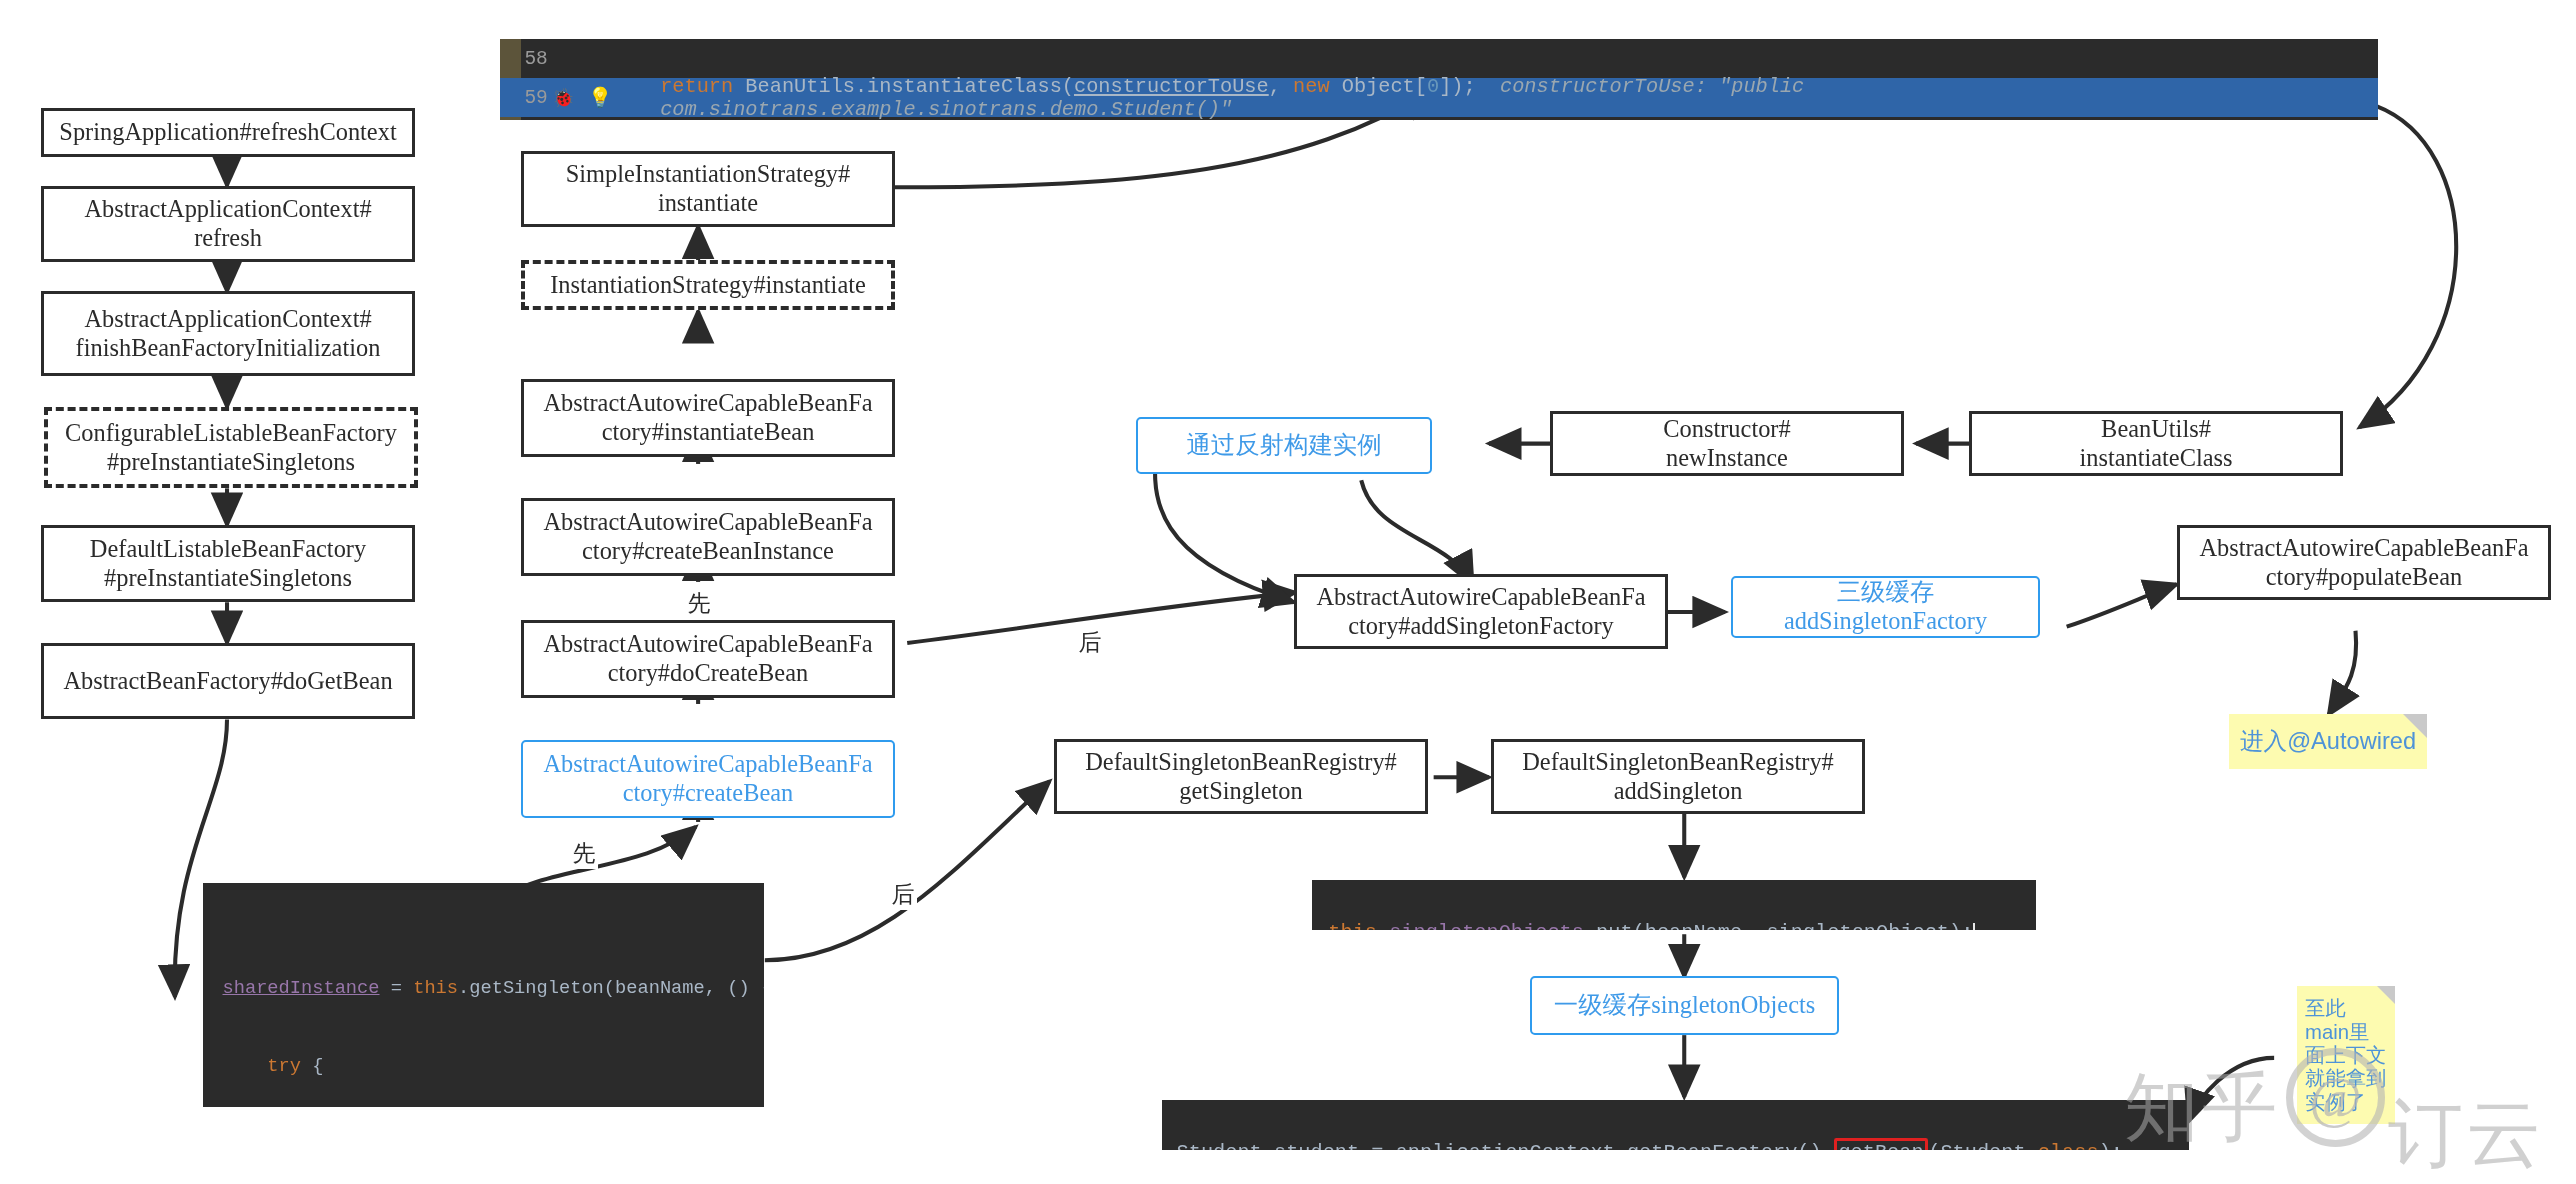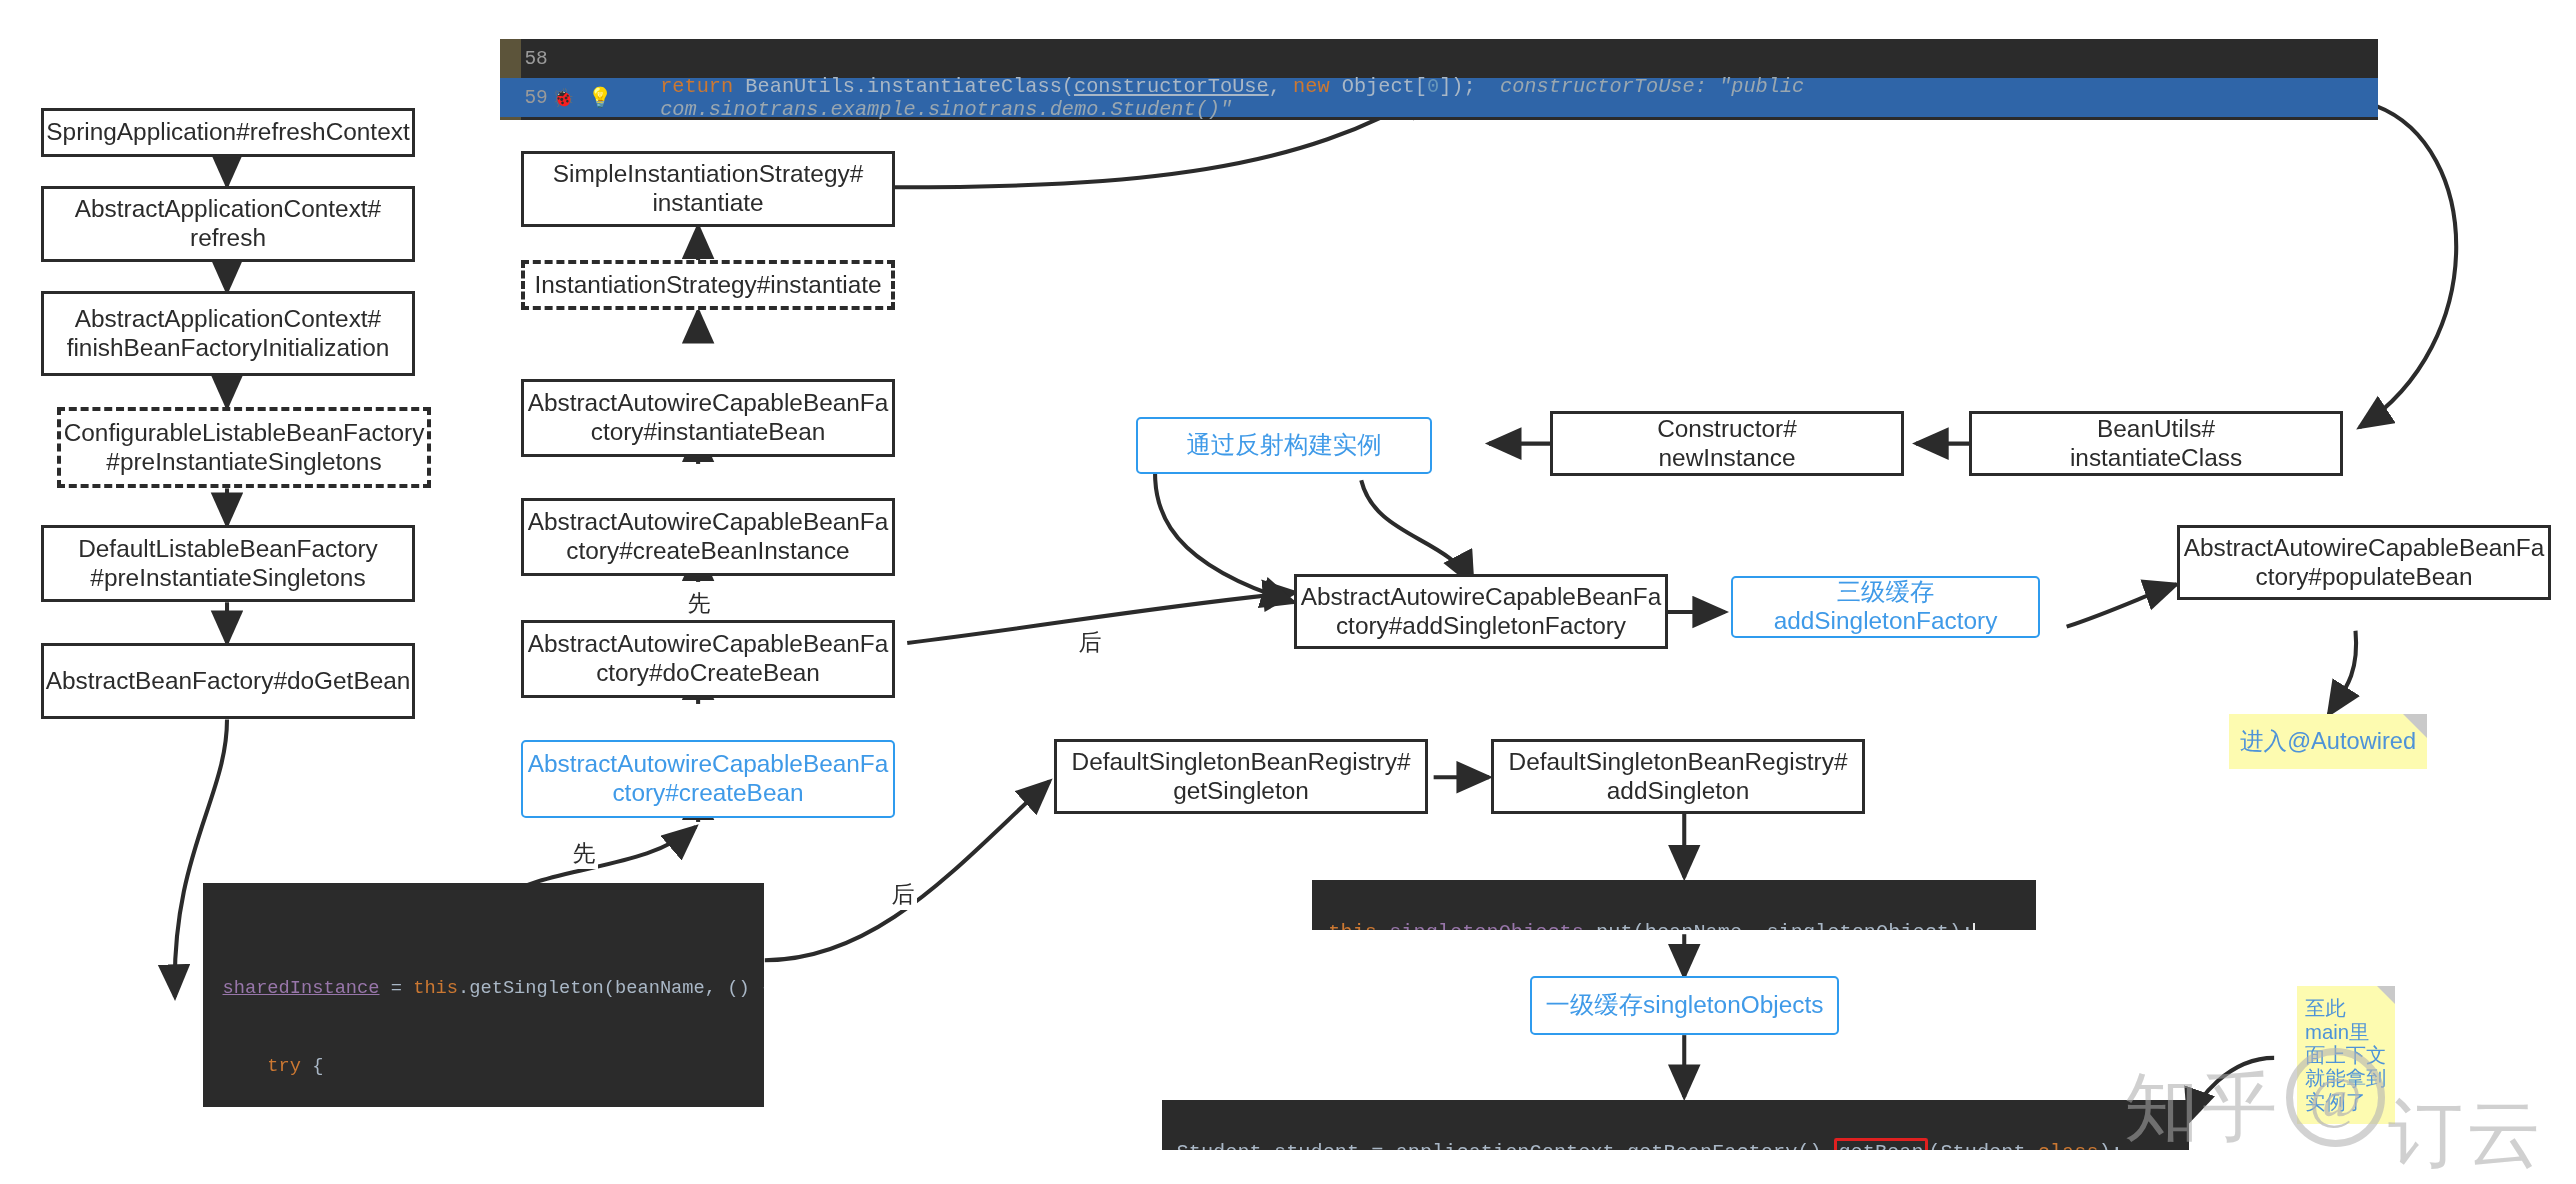--- a/index.html
+++ b/index.html
@@ -31,21 +31,21 @@
     display: flex;
     align-items: center;
     justify-content: center;
     text-align: center;
     background: #ffffff;
     border: 3.3px solid #2b2b2b;
     color: #2b2b2b;
     font-size: 24.4px;
     line-height: 1.18;
     padding: 3.3px 6.5px;
-    font-family: Liberation Sans, sans-serif;
+    font-family: Liberation Serif, serif;
   }
   .node.dashed {
     border-style: dashed;
     border-width: 4.1px;
   }
   .node.blue {
     border: 2.4px solid #2f9bee;
     border-radius: 4.9px;
     color: #3f9ae8;
   }
@@ -268,21 +268,21 @@
   <div class="node" style="left:41px; top:186px; width:374px; height:76px; white-space:pre-line;">
     <span>AbstractApplicationContext#
 refresh</span>
   </div>
 
   <div class="node" style="left:41px; top:291px; width:374px; height:85px; white-space:pre-line;">
     <span>AbstractApplicationContext#
 finishBeanFactoryInitialization</span>
   </div>
 
-  <div class="node dashed" style="left:57px; top:407px; width:374px; height:81px; white-space:pre-line;">
+  <div class="node dashed" style="left:44px; top:407px; width:374px; height:81px; white-space:pre-line;">
     <span>ConfigurableListableBeanFactory
 #preInstantiateSingletons</span>
   </div>
 
   <div class="node" style="left:41px; top:525px; width:374px; height:77px; white-space:pre-line;">
     <span>DefaultListableBeanFactory
 #preInstantiateSingletons</span>
   </div>
 
   <div class="node" style="left:41px; top:643px; width:374px; height:76px;">

